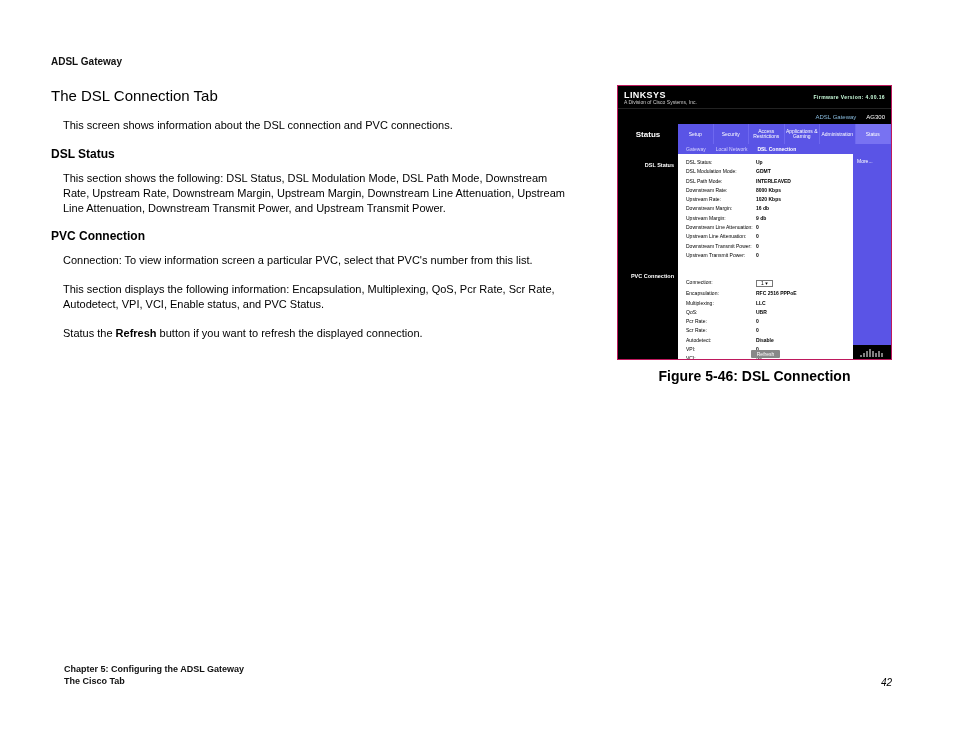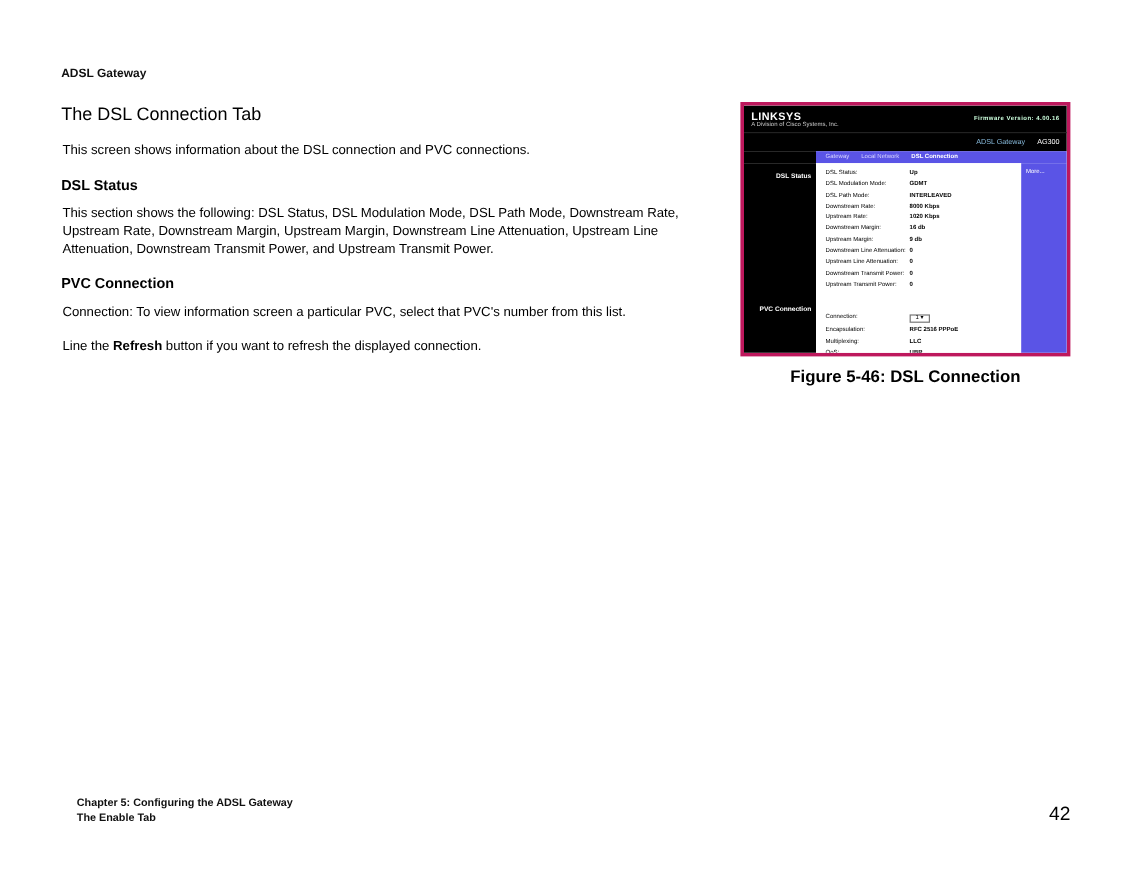--- a/index.html
+++ b/index.html
@@ -31,21 +31,21 @@
   .h-title {
     font-size: 15px;
     margin: 2px 0 14px 0;
     font-weight: 400;
     font-family: "Arial Narrow", Arial, sans-serif;
     letter-spacing: 0;
   }
   .p {
     font-size: 11px;
     line-height: 1.35;
-    margin: 0 0 14px 1px;
+    margin: 0 0 14px 12px;
   }
   .h-sub {
     font-size: 12px;
     font-weight: bold;
     margin: 4px 0 10px 0;
   }
   .strong { font-weight: bold; }
 
   
   .fig {
@@ -53,22 +53,22 @@
     margin-left: auto;
   }
   .fig-caption {
     font-size: 14px;
     font-weight: bold;
     text-align: center;
     margin-top: 8px;
   }
   .router {
     width: 275px;
-    height: 212px;
-    border: 3px solid #be185d;
+    height: 275px;
+    border: 1px solid #be185d;
     background: #fff;
     overflow: hidden;
     position: relative;
   }
   .r-top {
     background: #000;
     color: #fff;
     height: 22px;
     display: flex;
     align-items: center;
@@ -166,56 +166,68 @@
     display: flex;
     justify-content: space-between;
     align-items: flex-end;
   }
   .pg-footer .ch {
     font-size: 9px;
     font-weight: bold;
     color: #111;
     line-height: 1.4;
   }
-  .pg-footer .num { font-size: 16px; }
+  .pg-footer .num { font-size: 10px; font-style: italic; }
 </style>
 </head>
 <body>
 
 <div class="page">
   <div class="header-prod">ADSL Gateway</div>
 
   <div class="cols">
     <div class="left">
       <h2 class="h-title">The DSL Connection Tab</h2>
       <p class="p">This screen shows information about the DSL connection and PVC connections.</p>
 
       <div class="h-sub">DSL Status</div>
       <p class="p">This section shows the following: DSL Status, DSL Modulation Mode, DSL Path Mode, Downstream Rate, Upstream Rate, Downstream Margin, Upstream Margin, Downstream Line Attenuation, Upstream Line Attenuation, Downstream Transmit Power, and Upstream Transmit Power.</p>
 
       <div class="h-sub">PVC Connection</div>
       <p class="p">Connection: To view information screen a particular PVC, select that PVC's number from this list.</p>
+      <p class="p">This section displays the following information: Encapsulation, Multiplexing, QoS, Pcr Rate, Scr Rate, Autodetect, VPI, VCI, Enable status, and PVC Status.</p>
       <p class="p">
-        <span>Line the </span><span class="strong">Refresh</span><span> button if you want to refresh the displayed connection.</span>
+        <span>Status the </span><span class="strong">Refresh</span><span> button if you want to refresh the displayed connection.</span>
       </p>
     </div>
 
     <div class="right">
       <div class="fig">
         <div class="router">
           <div class="r-top">
             <div>
               <span>LINKSYS</span>
               <span class="sub">A Division of Cisco Systems, Inc.</span>
             </div>
             <span class="r-fw">Firmware Version: 4.00.16</span>
           </div>
           <div class="r-bar2">
             <span class="gw">ADSL Gateway</span>
             <span>AG300</span>
+          </div>
+          <div class="r-navrow">
+            <div class="r-status-cell">Status</div>
+            <div class="r-tabs" id="rtabs">
+                <div class="r-tab">Setup</div>
+                <div class="r-tab">Security</div>
+                <div class="r-tab">Access Restrictions</div>
+                <div class="r-tab">Applications &amp; Gaming</div>
+                <div class="r-tab">Administration</div>
+                <div class="r-tab active">Status</div>
+              </div>
           </div>
           <div class="r-subtabs">
             <div class="sp"></div>
             <div class="st-body" id="rsubtabs">
                 <span>Gateway</span>
                 <span>Local Network</span>
                 <span style="color: rgb(255, 255, 255); font-weight: bold;">DSL Connection</span>
               </div>
           </div>
           <div class="r-body">
@@ -328,17 +340,17 @@
           </div>
         </div>
         <div class="fig-caption">Figure 5-46: DSL Connection</div>
       </div>
     </div>
   </div>
 
   <div class="pg-footer">
     <div class="ch">
       <div>Chapter 5: Configuring the ADSL Gateway</div>
-      <div>The Enable Tab</div>
+      <div>The Cisco Tab</div>
     </div>
     <div class="num">42</div>
   </div>
 </div>
 
 </body></html>

